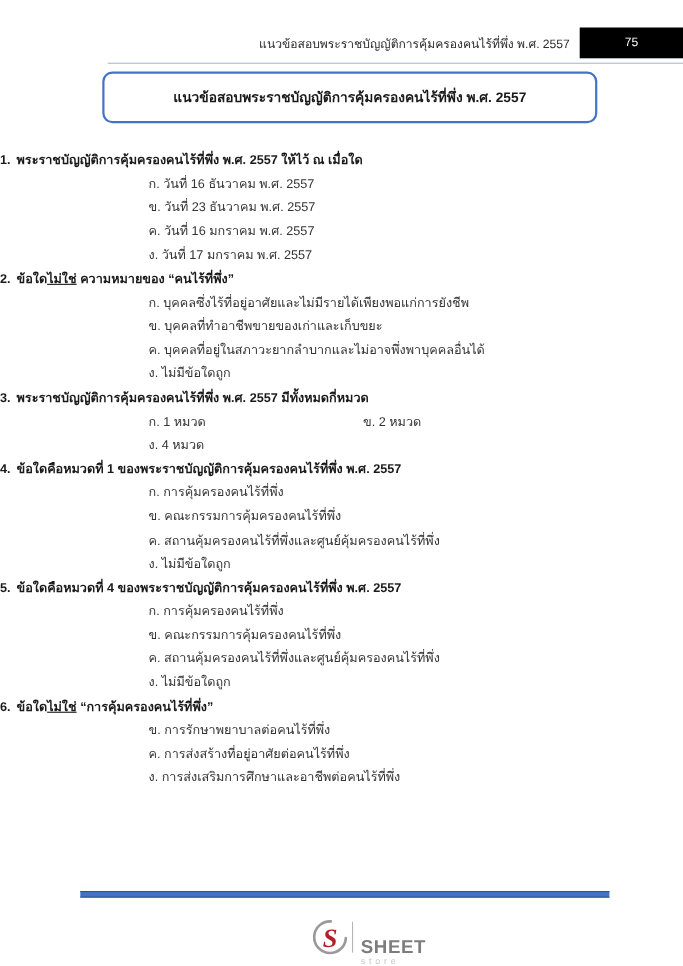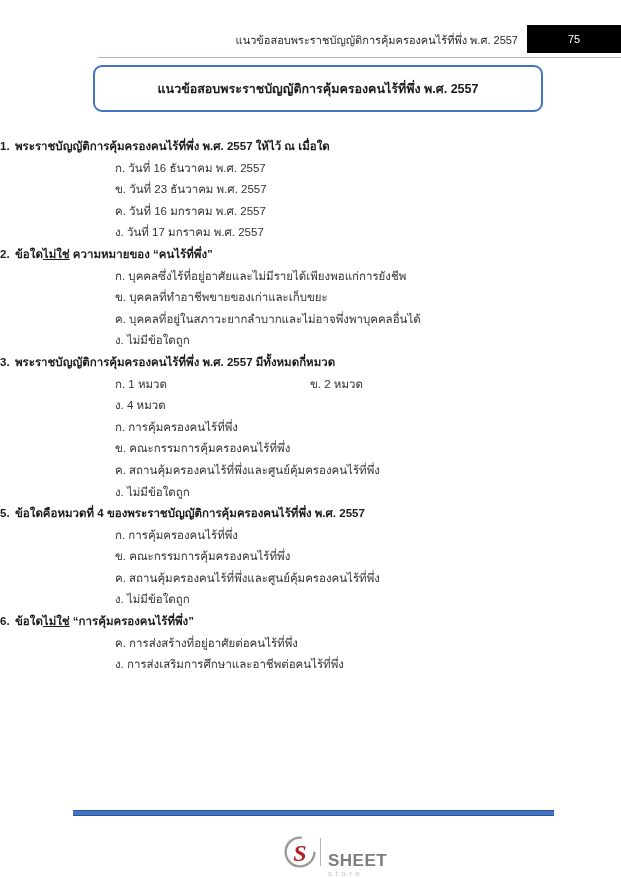--- a/index.html
+++ b/index.html
@@ -87,20 +87,21 @@
   }
   .q-underline { text-decoration: underline; }
   .options {
     padding-left: 115px;
     font-size: 11.5px;
     color: #333333;
   }
   .option {
     line-height: 21.6px;
     white-space: nowrap;
+    margin-left: 20px;
   }
   .options.two-col {
     display: grid;
     grid-template-columns: 195px 1fr;
   }
 
   
   .footer-bar {
     position: absolute;
     top: 810px;
@@ -181,20 +182,21 @@
     <div>
       <div class="q-line"><span class="q-num">3.</span><span>พระราชบัญญัติการคุ้มครองคนไร้ที่พึ่ง พ.ศ. 2557 มีทั้งหมดกี่หมวด</span><span class="q-underline"></span><span></span></div>
       <div class="options two-col">
         <div class="option">ก. 1 หมวด</div>
         <div class="option">ข. 2 หมวด</div>
         <div class="option">ง. 4 หมวด</div>
       </div>
     </div>
 
     <div>
+      <div class="q-line"><span class="q-num">4.</span><span>ข้อใดคือหมวดที่ 1 ของพระราชบัญญัติการคุ้มครองคนไร้ที่พึ่ง พ.ศ. 2557</span><span class="q-underline"></span><span></span></div>
       <div class="options">
         <div class="option">ก. การคุ้มครองคนไร้ที่พึ่ง</div>
         <div class="option">ข. คณะกรรมการคุ้มครองคนไร้ที่พึ่ง</div>
         <div class="option">ค. สถานคุ้มครองคนไร้ที่พึ่งและศูนย์คุ้มครองคนไร้ที่พึ่ง</div>
         <div class="option">ง. ไม่มีข้อใดถูก</div>
       </div>
     </div>
 
     <div>
       <div class="q-line"><span class="q-num">5.</span><span>ข้อใดคือหมวดที่ 4 ของพระราชบัญญัติการคุ้มครองคนไร้ที่พึ่ง พ.ศ. 2557</span><span class="q-underline"></span><span></span></div>
@@ -202,20 +204,21 @@
         <div class="option">ก. การคุ้มครองคนไร้ที่พึ่ง</div>
         <div class="option">ข. คณะกรรมการคุ้มครองคนไร้ที่พึ่ง</div>
         <div class="option">ค. สถานคุ้มครองคนไร้ที่พึ่งและศูนย์คุ้มครองคนไร้ที่พึ่ง</div>
         <div class="option">ง. ไม่มีข้อใดถูก</div>
       </div>
     </div>
 
     <div>
       <div class="q-line"><span class="q-num">6.</span><span>ข้อใด</span><span class="q-underline">ไม่ใช่</span><span> “การคุ้มครองคนไร้ที่พึ่ง”</span></div>
       <div class="options">
+        <div class="option">ข. การรักษาพยาบาลต่อคนไร้ที่พึ่ง</div>
         <div class="option">ค. การส่งสร้างที่อยู่อาศัยต่อคนไร้ที่พึ่ง</div>
         <div class="option">ง. การส่งเสริมการศึกษาและอาชีพต่อคนไร้ที่พึ่ง</div>
       </div>
     </div>
 
   </div>
 
   <div class="footer-bar"></div>
 
   <div class="footer-logo">

